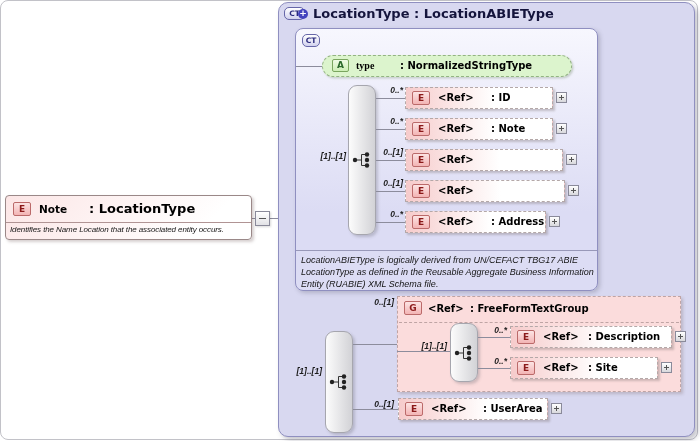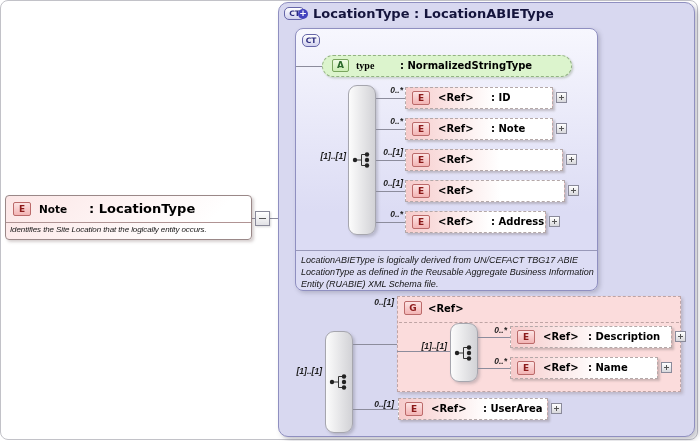--- a/index.html
+++ b/index.html
@@ -211,20 +211,21 @@
     </svg>
   </div>
 
   <div class="hl" style="left:353px;top:344px;width:44px;"></div>
   <div class="hl" style="left:353px;top:409px;width:45px;"></div>
 
   <div class="card" style="left:362px;top:297px;width:32px;">0..[1]</div>
   <div class="group-box"></div>
   <div class="badge-g" style="left:404px;top:301px;">G</div>
   <div class="hdr-title" style="left:428px;top:301px;font-size:10px;color:#000;">&lt;Ref&gt;</div>
+  <div class="hdr-title" style="left:470px;top:301px;font-size:10px;color:#000;">: FreeFormTextGroup</div>
   <div class="g-sep"></div>
 
   <div class="hl" style="left:397px;top:351px;width:53px;"></div>
   <div class="card" style="left:413px;top:341px;width:34px;">[1]..[1]</div>
   <div class="seqbox" style="left:450px;top:323px;height:59px;">
     <svg width="22" height="18" viewBox="0 0 22 18">
       <line x1="4" y1="9" x2="10.5" y2="9" stroke="#333" stroke-width="1"></line>
       <line x1="10.5" y1="3.5" x2="10.5" y2="14.5" stroke="#333" stroke-width="1"></line>
       <line x1="10.5" y1="3.5" x2="15" y2="3.5" stroke="#333" stroke-width="1"></line>
       <line x1="10.5" y1="14.5" x2="15" y2="14.5" stroke="#333" stroke-width="1"></line>
@@ -243,34 +244,34 @@
     <span class="badge-e">E</span>
     <span class="rname">&lt;Ref&gt;</span>
     <span class="rtype" style="left:77px;">: Description</span>
   </div>
   <div class="plusbox" style="left:675px;top:331px;"></div>
 
   <div class="card" style="left:479px;top:356px;width:28px;">0..*</div>
   <div class="row" style="left:510px;top:357px;width:148px;">
     <span class="badge-e">E</span>
     <span class="rname">&lt;Ref&gt;</span>
-    <span class="rtype" style="left:77px;">: Name</span>
+    <span class="rtype" style="left:77px;">: Site</span>
   </div>
   <div class="plusbox" style="left:661px;top:362px;"></div>
 
   <div class="card" style="left:362px;top:399px;width:32px;">0..[1]</div>
   <div class="row" style="left:398px;top:398px;width:150px;">
     <span class="badge-e">E</span>
     <span class="rname">&lt;Ref&gt;</span>
     <span class="rtype" style="left:84px;">: UserArea</span>
   </div>
   <div class="plusbox" style="left:551px;top:403px;"></div>
 
   <div class="site-box">
     <span class="badge-e">E</span>
     <span class="site-name">Note</span>
     <span class="site-type">: LocationType</span>
     <span class="site-sep"></span>
-    <span class="site-anno">Identifies the Site Location that the logically entity occurs.</span>
+    <span class="site-anno">Identifies the Name Location that the associated entity occurs.</span>
   </div>
   <div class="minusbox"></div>
 
 </div>
 
 </body></html>

